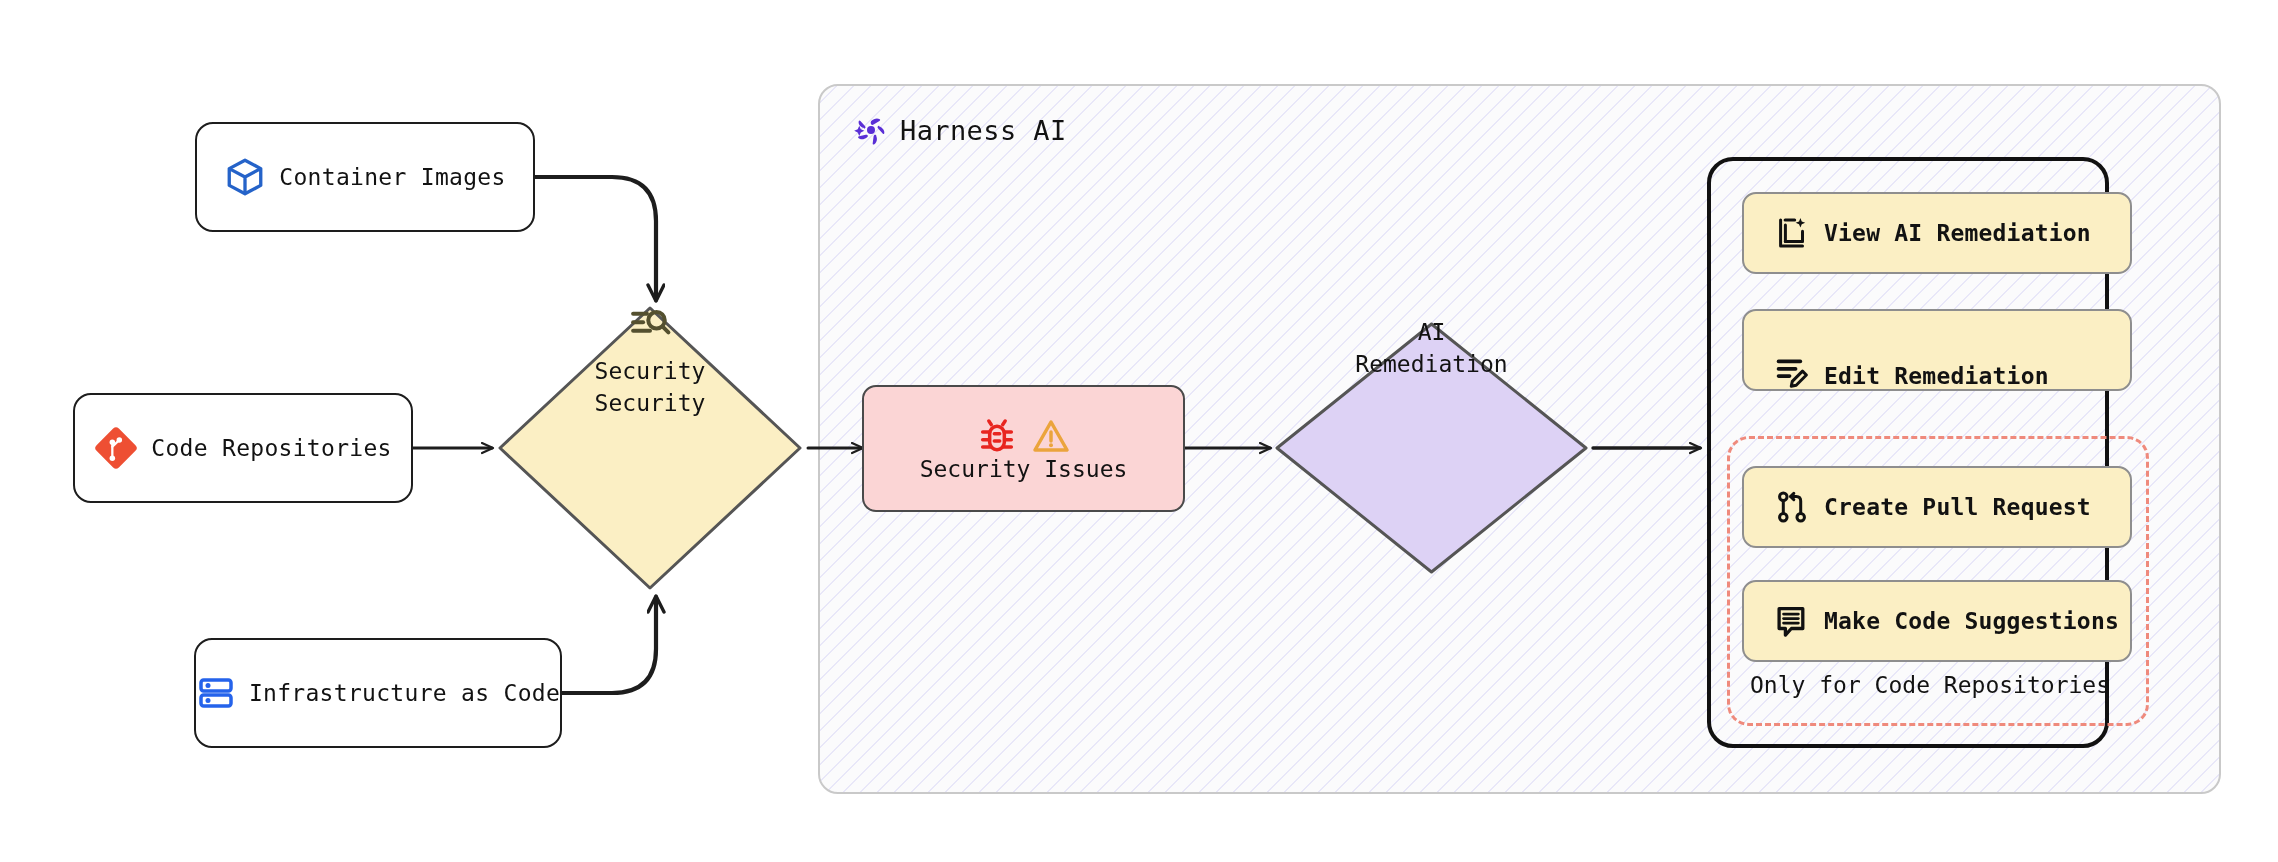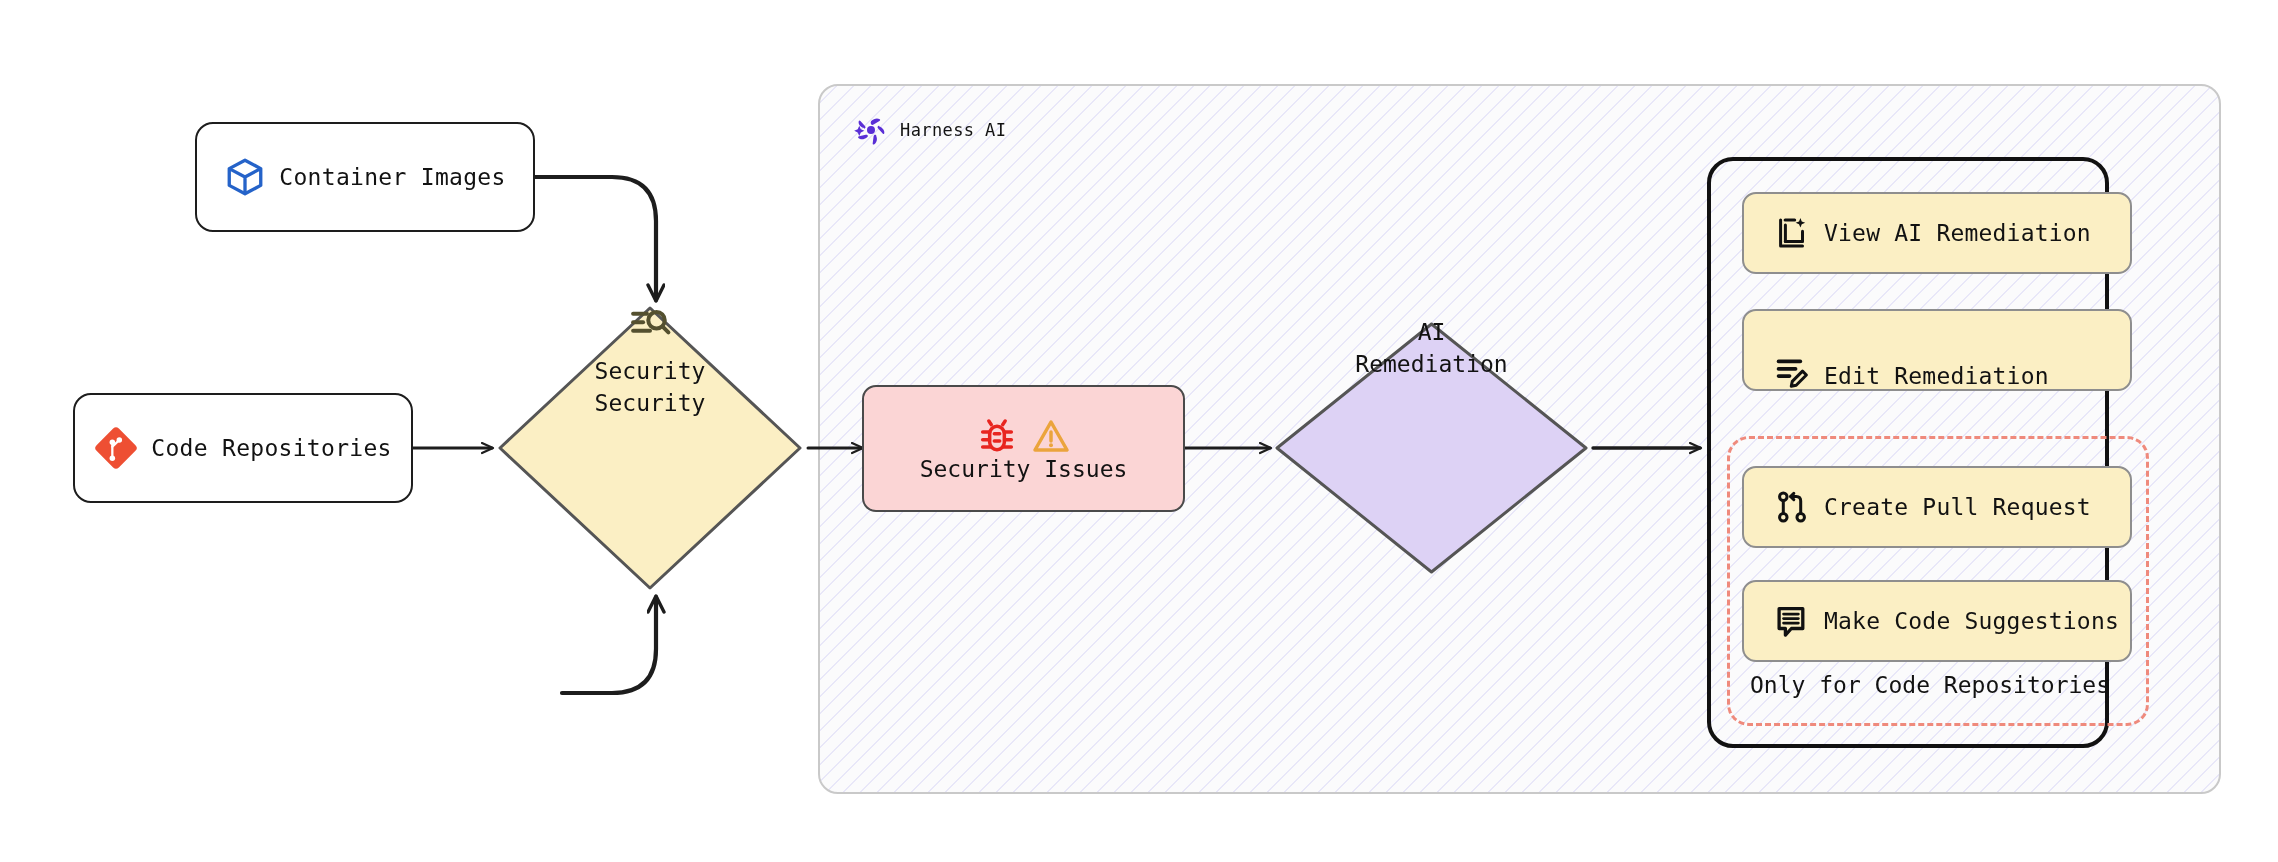--- a/index.html
+++ b/index.html
@@ -117,37 +117,38 @@
   }
   #subgraph-title {
     position: absolute;
     left: 33px;
     top: 26px;
     display: flex;
     align-items: center;
     gap: 11px;
   }
   #subgraph-title .t {
-    font-size: 17px;
+    font-size: 27px;
     color: #121212;
     letter-spacing: 0.4px;
     white-space: nowrap;
   }
 
   
   #actions-panel {
     position: absolute;
     left: 1707px;
     top: 157px;
     width: 402px;
     height: 591px;
     box-sizing: border-box;
     border: 4.4px solid #111111;
     border-radius: 26px;
     background: transparent;
+    font-weight: bold;
   }
   .action-item {
     position: absolute;
     left: 31px;
     width: 390px;
     height: 82px;
     box-sizing: border-box;
     background: #fbefc4;
     border: 2.2px solid #8e8e8e;
     border-radius: 14px;
@@ -244,20 +245,29 @@
         <path d="M10 17.2 L10 9.4"></path>
         <path d="M10 11.3 L13.3 8.1"></path>
       </g>
       <circle cx="10" cy="17.6" r="1.5" fill="#ffffff"></circle>
       <circle cx="10" cy="8.9" r="1.5" fill="#ffffff"></circle>
       <circle cx="13.8" cy="7.6" r="1.5" fill="#ffffff"></circle>
     </svg>
     <span class="src-label">Code Repositories</span>
   </div>
 
+  <div class="node src-box" style="left:194px; top:638px; width:368px; height:110px;">
+    <svg class="icon" width="40" height="40" viewBox="0 0 24 24">
+      <rect x="3" y="4.2" width="18" height="6.6" rx="1.6" fill="none" stroke="#2563eb" stroke-width="2.1"></rect>
+      <rect x="3" y="13.2" width="18" height="6.6" rx="1.6" fill="none" stroke="#2563eb" stroke-width="2.1"></rect>
+      <circle cx="7.2" cy="7.5" r="1.5" fill="#2563eb"></circle>
+      <circle cx="7.2" cy="16.5" r="1.5" fill="#2563eb"></circle>
+    </svg>
+    <span class="src-label">Infrastructure as Code</span>
+  </div>
 
   <div class="diamond-wrap" style="left:492px; top:300px; width:316px; height:296px;">
     <svg class="diamond-shape" viewBox="0 0 316 296">
       <path d="M158 8 L308 148 L158 288 L8 148 Z" fill="#fbefc4" stroke="#555555" stroke-width="3" stroke-linejoin="round"></path>
     </svg>
     <div class="diamond-content">
       <svg class="icon" width="46" height="46" viewBox="0 0 24 24" style="margin-bottom:2px;">
         <g stroke="#54502f" stroke-width="2.1" stroke-linecap="round" fill="none">
           <path d="M3.2 7.2 L10.4 7.2"></path>
           <path d="M3.2 11.6 L8.4 11.6"></path>

